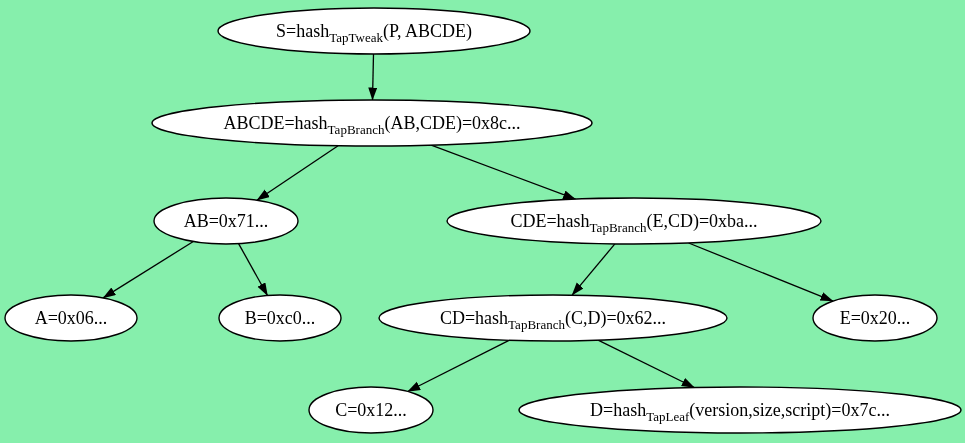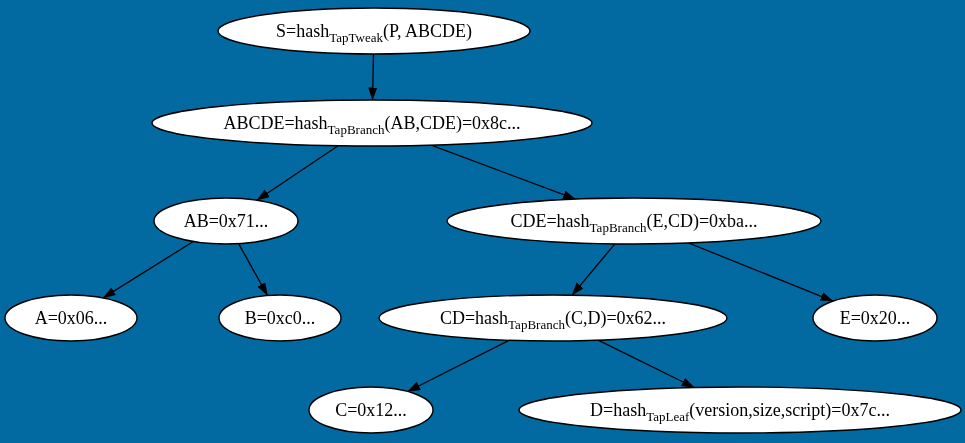--- a/index.html
+++ b/index.html
@@ -4,21 +4,21 @@
 <style>
   html, body {
     margin: 0;
     padding: 0;
     background: #ffffff;
   }
   .canvas {
     width: 965px;
     height: 443px;
     position: relative;
-    background: #0369a1;
+    background: #86efac;
     overflow: hidden;
   }
   svg {
     display: block;
     font-family: "Liberation Serif", "DejaVu Serif", serif;
   }
   .node-ellipse {
     fill: #ffffff;
     stroke-width: 1.4;
   }

